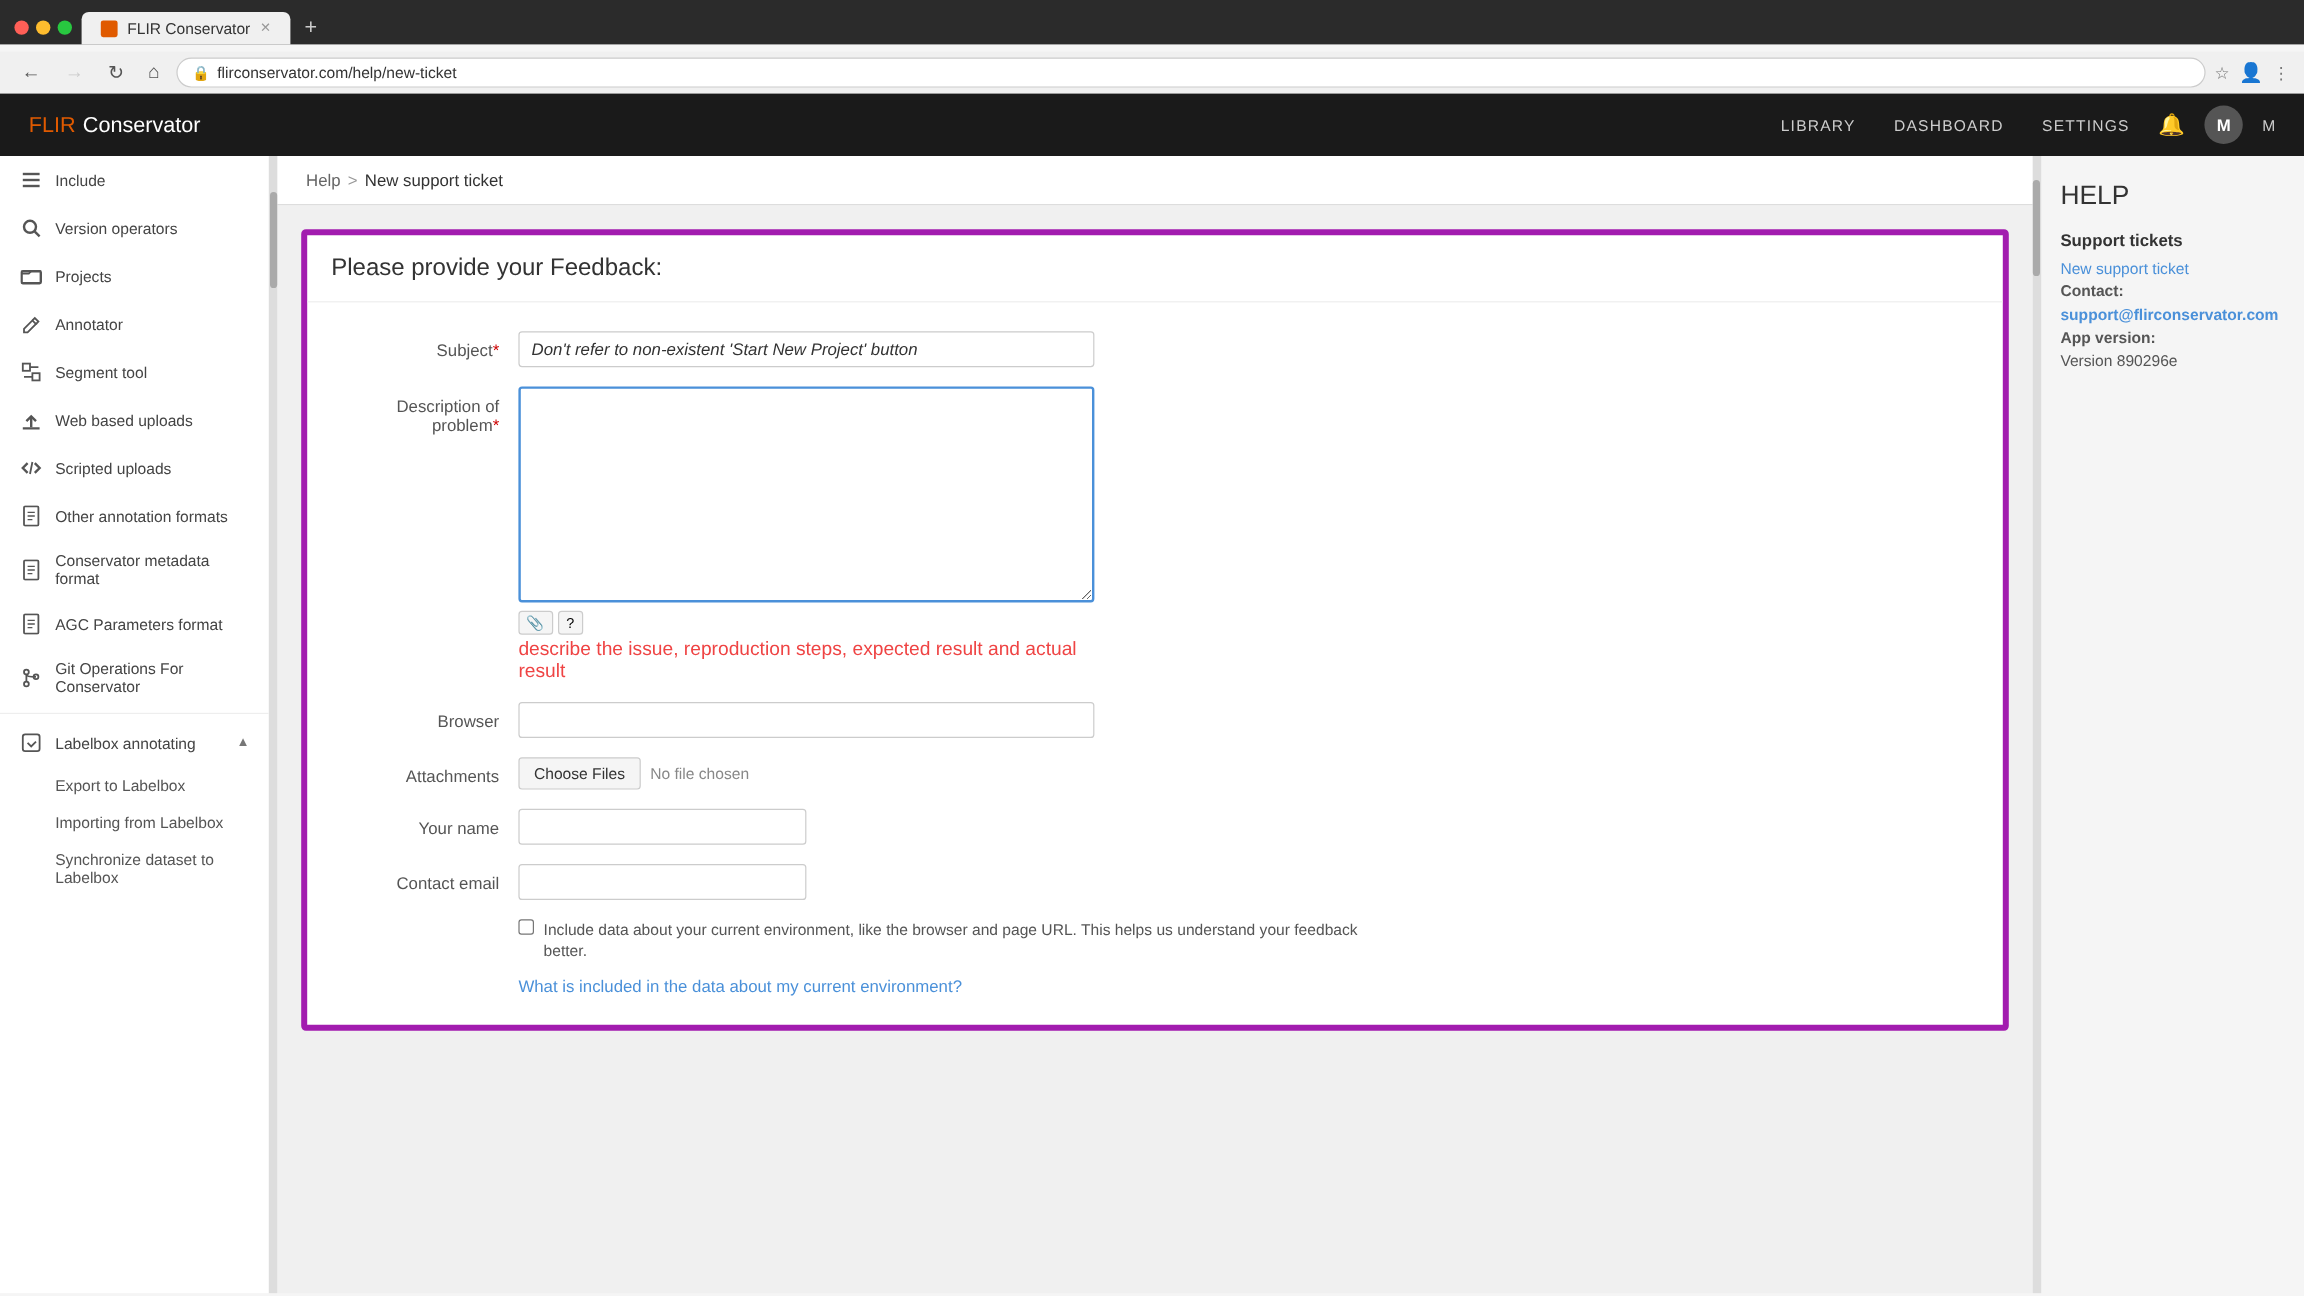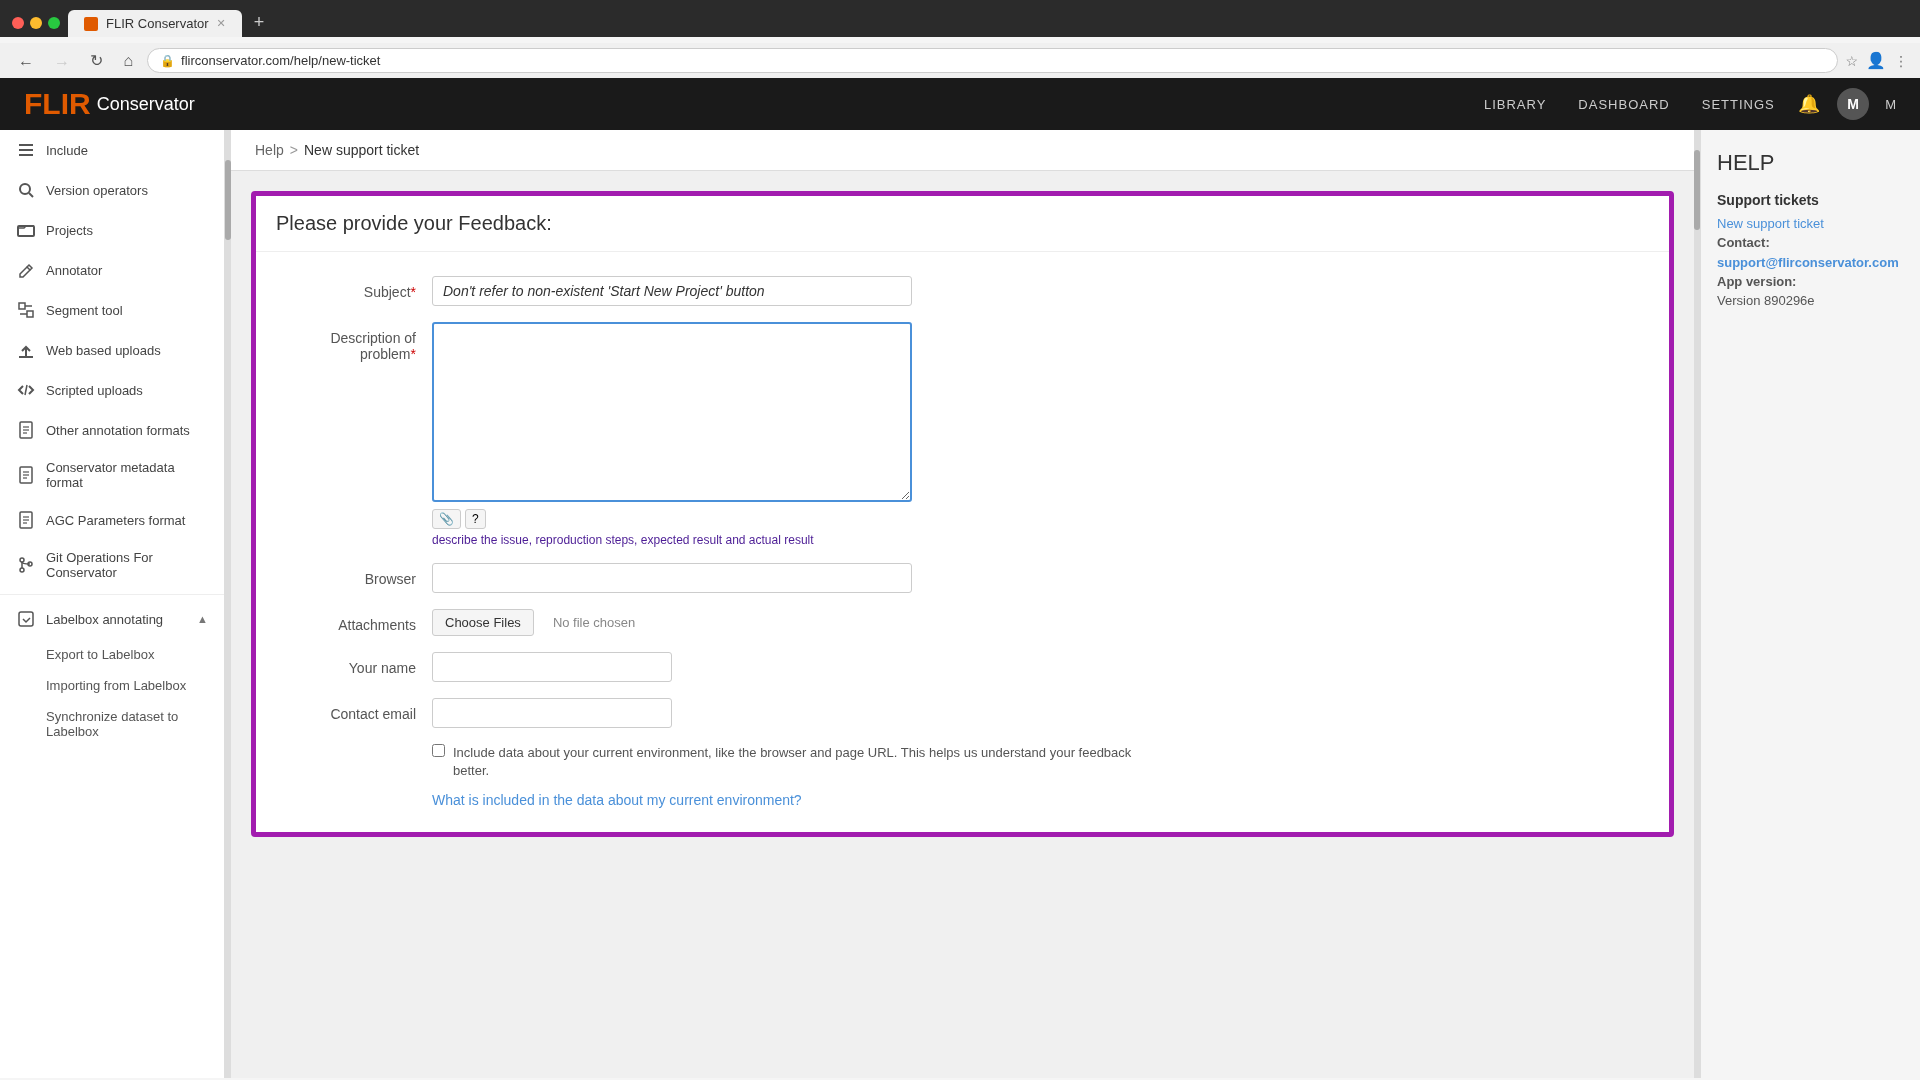--- a/index.html
+++ b/index.html
@@ -26,21 +26,21 @@
     .nav-btn:disabled { color: #ccc; cursor: default; }
     .url-bar { flex: 1; background: white; border: 1px solid #ccc; border-radius: 20px; padding: 4px 12px; font-size: 13px; display: flex; align-items: center; gap: 6px; }
     .url-lock { color: #555; font-size: 12px; }
     .url-text { color: #333; font-size: 13px; }
     .toolbar-right { display: flex; align-items: center; gap: 8px; color: #555; }
 
     
     .app { display: flex; flex-direction: column; height: calc(1080px - 80px); }
     .app-header { background: #1a1a1a; color: white; display: flex; align-items: center; padding: 0 24px; height: 52px; }
     .app-logo { display: flex; align-items: center; gap: 6px; font-size: 20px; font-weight: bold; color: white; flex: 1; }
-    .logo-flir { color: #e05a00; font-weight: 700; font-size: 30px; }
+    .logo-flir { color: #e05a00; font-weight: 400; font-size: 18px; }
     .logo-conservator { color: white; font-weight: 300; font-size: 18px; }
     .app-nav { display: flex; gap: 32px; align-items: center; }
     .nav-link { color: #ccc; text-decoration: none; font-size: 13px; letter-spacing: 1px; cursor: pointer; }
     .header-right { display: flex; align-items: center; gap: 16px; margin-left: 24px; }
     .notif-icon { color: #ccc; font-size: 18px; cursor: pointer; }
     .user-avatar { width: 32px; height: 32px; background: #555; border-radius: 50%; display: flex; align-items: center; justify-content: center; color: white; font-weight: bold; font-size: 14px; cursor: pointer; }
     .user-name { color: #ccc; font-size: 13px; cursor: pointer; }
 
     
     .content-area { display: flex; flex: 1; overflow: hidden; }
@@ -68,22 +68,22 @@
     .feedback-title { font-size: 20px; color: #333; font-weight: 400; }
     .feedback-form { padding: 24px 20px; }
     .form-row { display: flex; align-items: flex-start; gap: 16px; margin-bottom: 16px; }
     .form-label { width: 140px; text-align: right; padding-top: 8px; font-size: 14px; color: #555; flex-shrink: 0; }
     .form-label .required { color: #cc0000; }
     .form-control { flex: 1; max-width: 480px; }
     .form-input { width: 100%; padding: 6px 10px; border: 1px solid #ccc; border-radius: 3px; font-size: 14px; color: #333; outline: none; font-style: italic; }
     .form-textarea { width: 100%; padding: 8px 10px; border: 2px solid #4a90d9; border-radius: 3px; font-size: 14px; resize: vertical; height: 180px; outline: none; font-family: inherit; }
     .textarea-toolbar { display: flex; gap: 4px; margin-top: 4px; }
     .toolbar-btn { background: #f5f5f5; border: 1px solid #ccc; border-radius: 3px; padding: 2px 6px; cursor: pointer; font-size: 12px; }
-    .hint-text { font-size: 12px; color: #4c1d95; margin-top: 4px; }
-    .file-input-row { display: flex; align-items: center; gap: 19px; }
+    .hint-text { font-size: 16px; color: #ef4444; margin-top: 4px; }
+    .file-input-row { display: flex; align-items: center; gap: 8px; }
     .choose-files-btn { padding: 5px 12px; background: #f5f5f5; border: 1px solid #ccc; border-radius: 3px; cursor: pointer; font-size: 13px; color: #333; }
     .no-file-text { color: #888; font-size: 13px; }
     .checkbox-row { display: flex; align-items: flex-start; gap: 8px; margin-bottom: 12px; margin-left: 156px; }
     .checkbox-label { font-size: 13px; color: #555; line-height: 1.4; max-width: 680px; }
     .env-link { color: #4a90d9; text-decoration: none; cursor: pointer; }
 
     
     .help-panel { width: 220px; background: #f5f5f5; border-left: 1px solid #ddd; padding: 20px 16px; flex-shrink: 0; }
     .help-title { font-size: 22px; color: #333; font-weight: 300; margin-bottom: 16px; }
     .help-section-title { font-size: 14px; font-weight: 600; color: #333; margin-bottom: 8px; }

